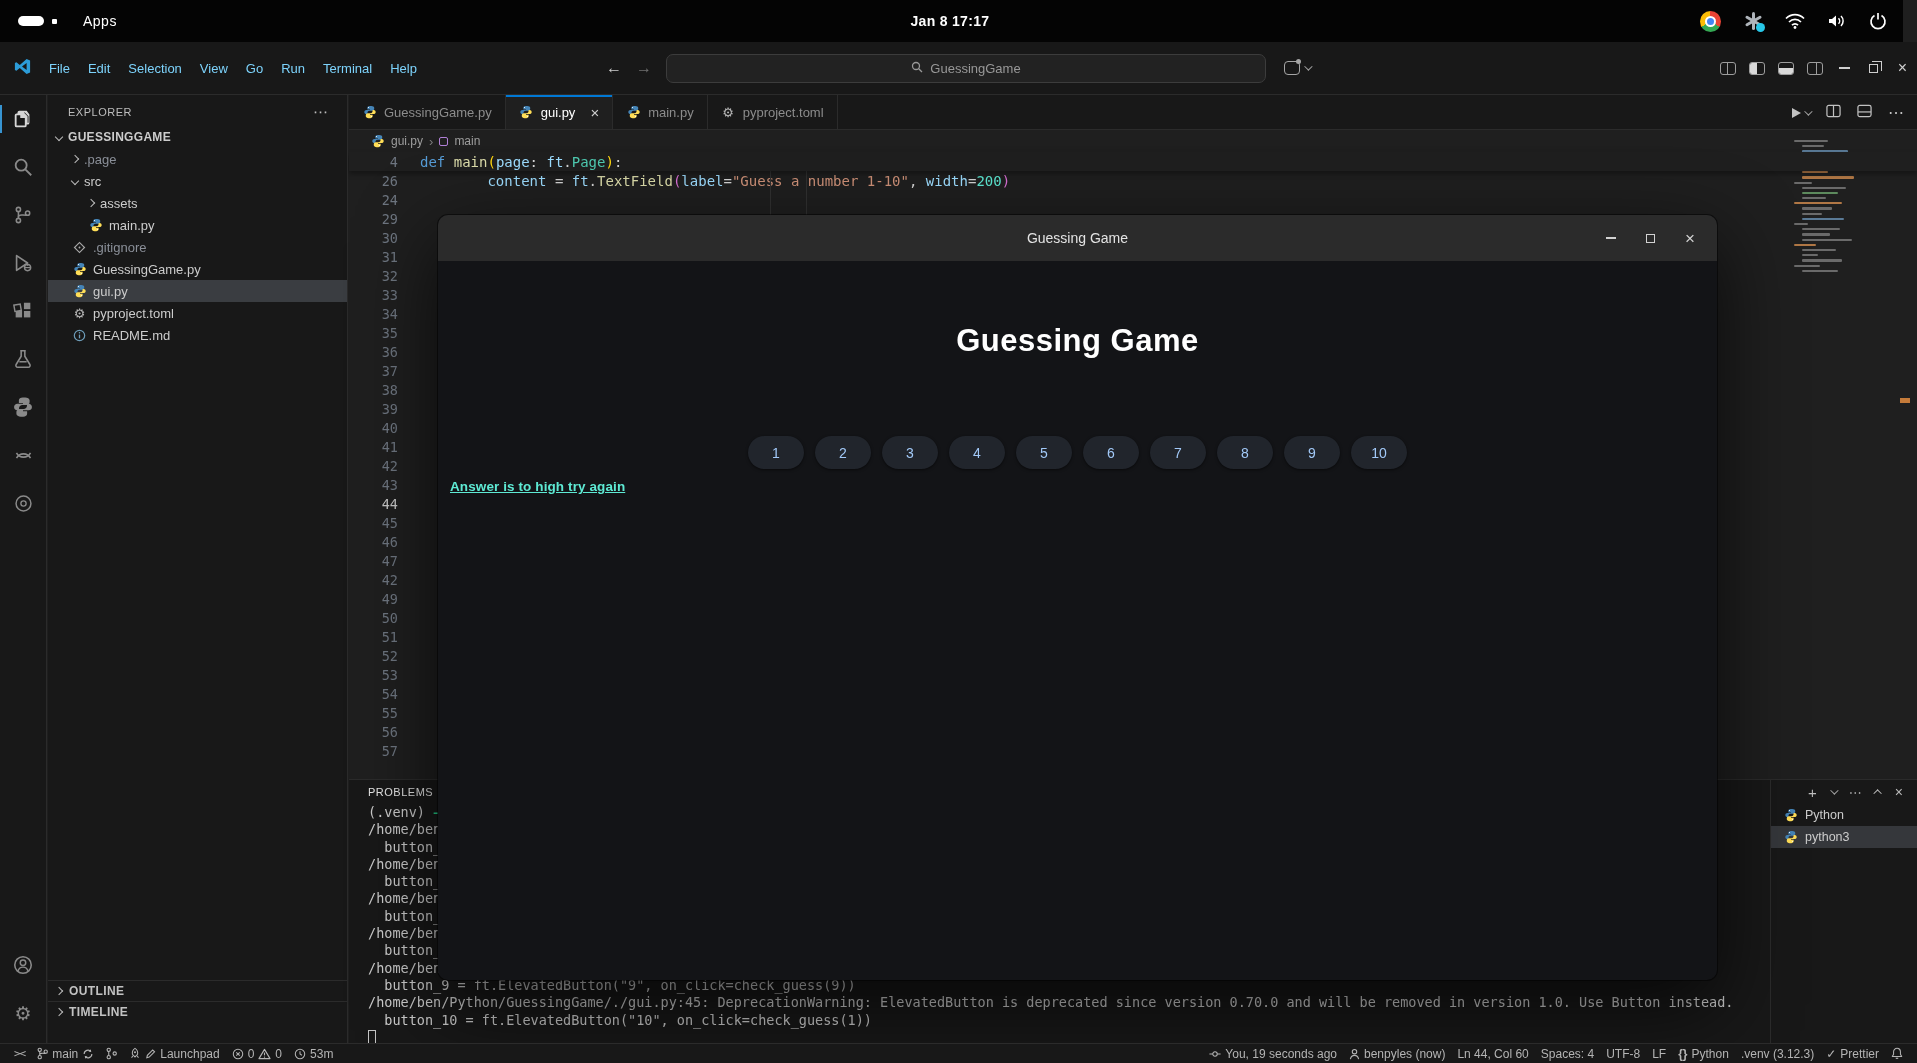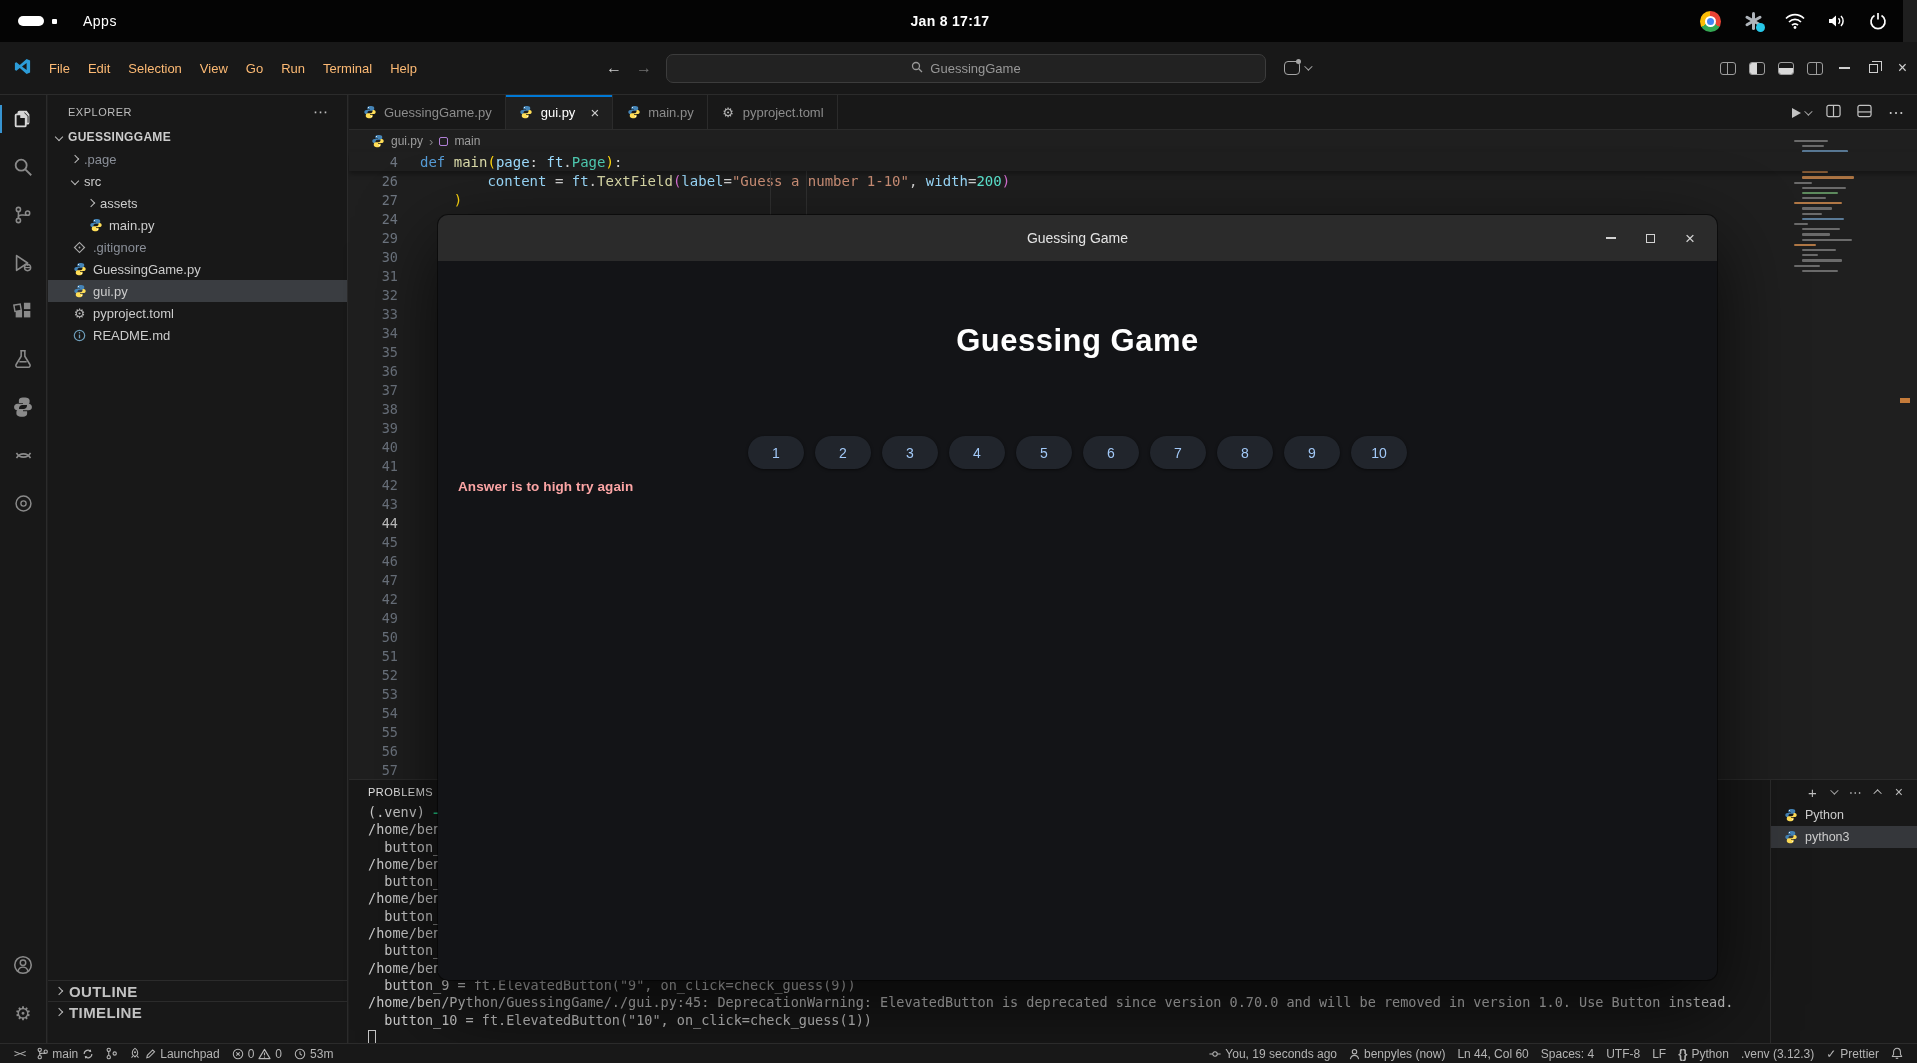--- a/index.html
+++ b/index.html
@@ -19,21 +19,21 @@
   .chrome-ico::after { content:""; position:absolute; inset:7px; background:#4285f4; border-radius:50%; }
   .pin-ico { position:relative; width:20px; height:20px; }
   .pin-ico i { position:absolute; left:8.5px; top:1px; width:3px; height:18px; background:#aeb4ba; border-radius:2px; display:block; }
   .pin-ico i:nth-child(2){ transform:rotate(60deg); } .pin-ico i:nth-child(3){ transform:rotate(120deg); }
   .pin-dot { position:absolute; right:-2px; bottom:-1px; width:9px; height:9px; border-radius:50%; background:#27c7e8; }
   .tray svg { display:block; }
 
   
   .titlebar { position:absolute; top:42px; left:0; right:0; height:53px; background:#181818; border-bottom:1px solid #2b2b2b; display:flex; align-items:center; color:#ccc; z-index:10; }
   .vslogo { margin:0 8px 0 13px; }
-  .menus { display:flex; font-size:13px; color:#fdba74; }
+  .menus { display:flex; font-size:13px; color:#7dd3fc; }
   .menu-item { padding:4px 9px; border-radius:5px; cursor:default; }
   .nav-arrows { position:absolute; left:606px; display:flex; gap:14px; font-size:16px; color:#cfcfcf; }
   .nav-fwd { color:#707070; }
   .cmdcenter { position:absolute; left:666px; top:12px; width:600px; height:29px; background:#222222; border:1px solid #3c3c3c; border-radius:7px; display:flex; align-items:center; justify-content:center; gap:7px; color:#989898; font-size:13px; }
   .copilot { position:absolute; left:1284px; display:flex; align-items:center; gap:4px; color:#bdbdbd; }
   .copilot-box { width:16px; height:14px; border:1.3px solid #a5a5a5; border-radius:4px; position:relative; }
   .copilot-box::after { content:""; position:absolute; right:-2px; top:-3px; width:5px; height:5px; background:#a5a5a5; border-radius:50%; }
   .chev-down { width:6px; height:6px; border-right:1.4px solid #a5a5a5; border-bottom:1.4px solid #a5a5a5; transform:rotate(45deg) translateY(-2px); }
   .tb-right { position:absolute; right:6px; display:flex; align-items:center; gap:13px; }
   .lic { width:16px; height:13px; border:1.2px solid #9d9d9d; border-radius:3px; position:relative; overflow:hidden; }
@@ -60,21 +60,21 @@
   .sb-dots { margin-left:auto; font-size:15px; color:#bdbdbd; letter-spacing:1px; }
   .tree { position:absolute; top:31px; left:0; right:0; }
   .trow { height:22px; display:flex; align-items:center; gap:6px; font-size:13px; color:#cccccc; }
   .trow.selected { background:#3a3d41; }
   .trow.dim .tlabel { color:#8a8f98; }
   .trow.root .tlabel { font-weight:bold; font-size:12px; letter-spacing:.3px; }
   .chev { width:6px; height:6px; border-right:1.4px solid #bbb; border-bottom:1.4px solid #bbb; flex:none; }
   .chev.right { transform:rotate(-45deg); }
   .chev.down { transform:rotate(45deg); }
   .ficon { width:15px; height:15px; flex:none; display:flex; align-items:center; justify-content:center; }
-  .sb-bottom { position:absolute; left:0; right:0; height:21px; border-top:1px solid #2b2b2b; display:flex; align-items:center; gap:7px; padding-left:8px; font-size:15px; font-weight:bold; letter-spacing:.4px; color:#c2c2c2; }
+  .sb-bottom { position:absolute; left:0; right:0; height:21px; border-top:1px solid #2b2b2b; display:flex; align-items:center; gap:7px; padding-left:8px; font-size:12px; font-weight:bold; letter-spacing:.4px; color:#c2c2c2; }
 
   
   .editor-area { position:absolute; left:349px; top:95px; right:0; height:684px; background:#1f1f1f; }
   .tabbar { height:35px; background:#181818; border-bottom:1px solid #2b2b2b; display:flex; position:relative; }
   .tab { display:flex; align-items:center; gap:7px; padding:0 13px; font-size:13px; color:#8c8c8c; border-right:1px solid #2b2b2b; position:relative; }
   .tab.active { background:#1f1f1f; color:#fff; }
   .tab.active::before { content:""; position:absolute; top:0; left:0; right:0; height:1.6px; background:#0078d4; }
   .tab-close { margin-left:8px; font-size:15px; color:#d0d0d0; }
   .editor-actions { position:absolute; right:12px; top:0; height:35px; display:flex; align-items:center; gap:16px; color:#c2c2c2; }
   .run-btn { display:flex; align-items:center; gap:3px; }
@@ -121,21 +121,21 @@
   .gg-window { position:absolute; left:438px; top:215px; width:1279px; height:765px; background:#131417; border-radius:10px; box-shadow:0 26px 80px rgba(0,0,0,.7), 0 0 0 1px rgba(0,0,0,.5); z-index:8; font-family:"Liberation Sans", sans-serif; }
   .gg-titlebar { height:46px; background:#2b2b2b; border-radius:10px 10px 0 0; display:flex; align-items:center; justify-content:center; color:#e3e3e3; font-size:14px; position:relative; }
   .gg-controls { position:absolute; right:0; top:0; height:100%; display:flex; align-items:center; gap:30px; padding-right:22px; }
   .gg-min { width:10px; height:1.5px; background:#d2d2d2; }
   .gg-max { width:9px; height:9px; border:1.4px solid #d2d2d2; }
   .gg-close { color:#d2d2d2; font-size:17px; line-height:1; }
   .gg-heading { margin-top:62px; text-align:center; font-size:31px; font-weight:bold; color:#ffffff; letter-spacing:.5px; }
   .gg-field { position:absolute; left:539px; top:163px; width:199px; height:45px; border:1px solid #919191; border-radius:5px; display:flex; align-items:center; padding-left:16px; color:#cdcdcd; font-size:15px; background:transparent; }
   .gg-buttons { position:absolute; top:221px; left:0; right:0; display:flex; justify-content:center; gap:11px; }
   .gg-btn { width:56px; height:33px; border-radius:17px; background:#21252c; color:#a2c9f8; display:flex; align-items:center; justify-content:center; font-size:14px; box-shadow:0 1px 3px rgba(0,0,0,.55); }
-  .gg-msg { position:absolute; left:20px; top:264px; color:#fca5a5; font-size:13.5px; font-weight:bold; letter-spacing:.1px; }
+  .gg-msg { position:absolute; left:12px; top:264px; color:#5eead4; font-size:13.5px; font-weight:bold; letter-spacing:.1px;text-decoration:underline; }
 </style>
 </head>
 <body>
 
 <div class="screen">
 
   <div class="sysbar">
     <div class="pill"></div>
     <div class="pill-dot"></div>
     <div class="apps-label">Apps</div>
@@ -454,24 +454,20 @@
       <div class="guide" style="left:421px;"></div>
       <div class="guide" style="left:457px;"></div>
       <div id="code-rows">
           <div class="crow sticky">
             <span class="gut">4</span>
             <span class="ctext"><span class="tk-kw">def </span><span class="tk-fn">main</span><span class="tk-b1">(</span><span class="tk-v">page</span><span class="tk-p">: </span><span class="tk-v">ft</span><span class="tk-p">.</span><span class="tk-cls">Page</span><span class="tk-b1">)</span><span class="tk-p">:</span></span>
           </div>
           <div class="crow">
             <span class="gut">26</span>
             <span class="ctext"><span class="tk-p">        </span><span class="tk-v">content</span><span class="tk-p"> = </span><span class="tk-v">ft</span><span class="tk-p">.</span><span class="tk-fn">TextField</span><span class="tk-b2">(</span><span class="tk-v">label</span><span class="tk-p">=</span><span class="tk-s">"Guess a number 1-10"</span><span class="tk-p">, </span><span class="tk-v">width</span><span class="tk-p">=</span><span class="tk-n">200</span><span class="tk-b2">)</span></span>
-          </div>
-          <div class="crow">
-            <span class="gut">27</span>
-            <span class="ctext"><span class="tk-p">    </span><span class="tk-b1">)</span></span>
           </div>
           <div class="crow">
             <span class="gut">24</span>
             <span class="ctext"></span>
           </div>
           <div class="crow">
             <span class="gut">29</span>
             <span class="ctext"></span>
           </div>
           <div class="crow">

